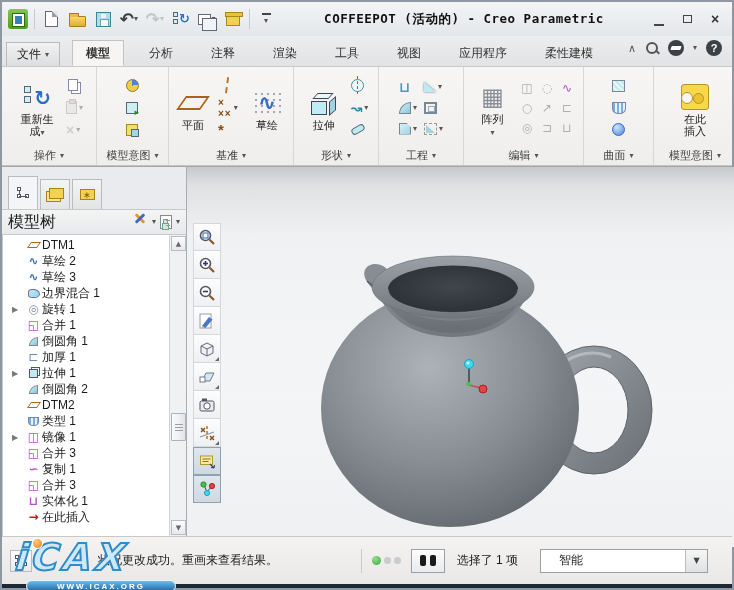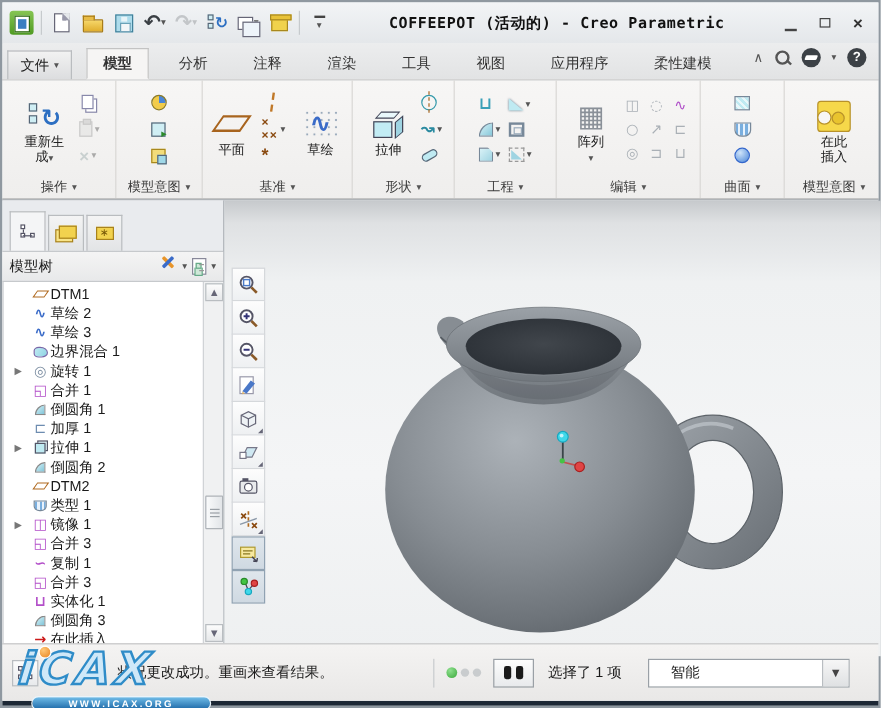--- a/index.html
+++ b/index.html
@@ -127,21 +127,21 @@
   .ptab.active { background:#f4f5f6; height:33px; }
   .ic-hier { position:relative; width:12px; height:12px; }
   .ic-hier i { position:absolute; width:4px; height:4px; border:1px solid #556; background:#fff; }
   .ic-hier i:nth-child(1){ left:0; top:0; } .ic-hier i:nth-child(2){ left:0; top:7px; } .ic-hier i:nth-child(3){ left:8px; top:7px; }
   .ic-hier:before { content:""; position:absolute; left:2px; top:4px; width:1px; height:6px; background:#556; }
   .ic-hier:after { content:""; position:absolute; left:2px; top:9px; width:8px; height:1px; background:#556; }
   .ic-folders { position:relative; width:15px; height:11px; background:#f2d24e; border:1px solid #a8821c; box-shadow:-3px 3px 0 -1px #f8e488,-3px 3px 0 0 #a8821c; margin-left:3px; margin-bottom:3px; }
   .ic-folderstar { position:relative; width:15px; height:11px; background:#f2d24e; border:1px solid #a8821c; display:flex; align-items:center; justify-content:center; font-size:9px; color:#7a5a08; }
   .ic-folderstar:before { content:"∗"; }
   .phead { height:26px; background:linear-gradient(#f4f4f4,#e8e9ea); border-top:1px solid #c6c9cc; border-bottom:1px solid #c6c9cc; display:flex; align-items:center; padding:0 6px; gap:4px; }
-  .ph-title { font-size:12px; color:#222; flex:1; }
+  .ph-title { font-size:16px; color:#222; flex:1; }
   .ic-tools { position:relative; width:16px; height:15px; }
   .ic-tools:before { content:""; position:absolute; left:2px; top:2px; width:12px; height:3px; background:#e8952a; transform:rotate(45deg); border-radius:1px; }
   .ic-tools:after { content:""; position:absolute; left:2px; top:2px; width:12px; height:3px; background:#3a6bc8; transform:rotate(-45deg); border-radius:1px; }
   .ic-settinglist { width:12px; height:14px; background:#fff; border:1px solid #889; position:relative; }
   .ic-settinglist:before { content:""; position:absolute; left:2px; top:3px; width:3px; height:3px; border:1px solid #6a8; background:#cfe8d8; box-shadow:0 5px 0 0 #cfe8d8,0 5px 0 1px #6a8; }
   .ic-settinglist:after { content:""; position:absolute; right:1px; top:4px; width:4px; height:1px; background:#999; box-shadow:0 5px 0 0 #999; }
   .plist { flex:1; background:#fff; position:relative; overflow:hidden; border-left:1px solid #c6c9cc;padding-left:42px; }
   .trows { position:absolute; left:0; top:2px; right:17px; }
   .trow { height:16px; display:flex; align-items:center; }
   .tarrow { width:13px; margin-left:9px; font-size:8px; color:#777; text-align:left; flex:none; font-family:"DejaVu Sans",sans-serif; }
@@ -630,27 +630,20 @@
                 <span class="tg" style="color:#b34fc9">◱</span>
               </span>
               <span class="tlabel">合并 3</span>
             </div>
             <div class="trow">
               <span class="tarrow"></span>
               <span class="ticon">
                 <span class="tg" style="color:#b34fc9;font-weight:bold">⊔</span>
               </span>
               <span class="tlabel">实体化 1</span>
-            </div>
-            <div class="trow">
-              <span class="tarrow"></span>
-              <span class="ticon">
-                <span class="trd"></span>
-              </span>
-              <span class="tlabel">倒圆角 3</span>
             </div>
             <div class="trow">
               <span class="tarrow"></span>
               <span class="ticon">
                 <span class="tg" style="color:#cc1a1a;font-weight:bold">→</span>
               </span>
               <span class="tlabel">在此插入</span>
             </div>
           </div>
         <div class="scroll">

